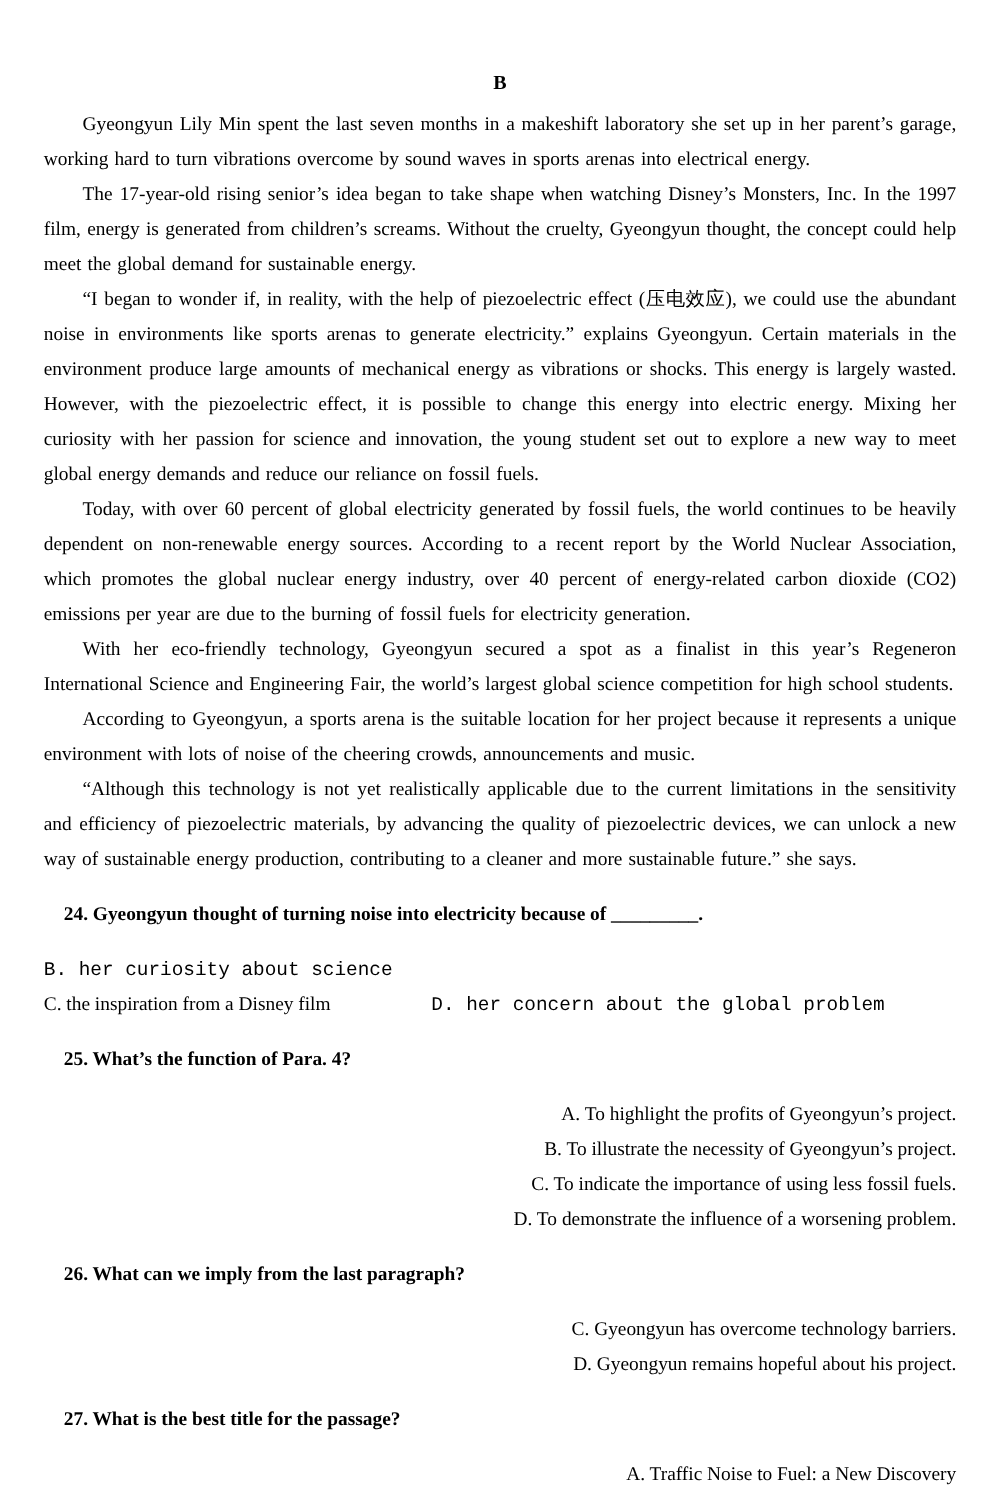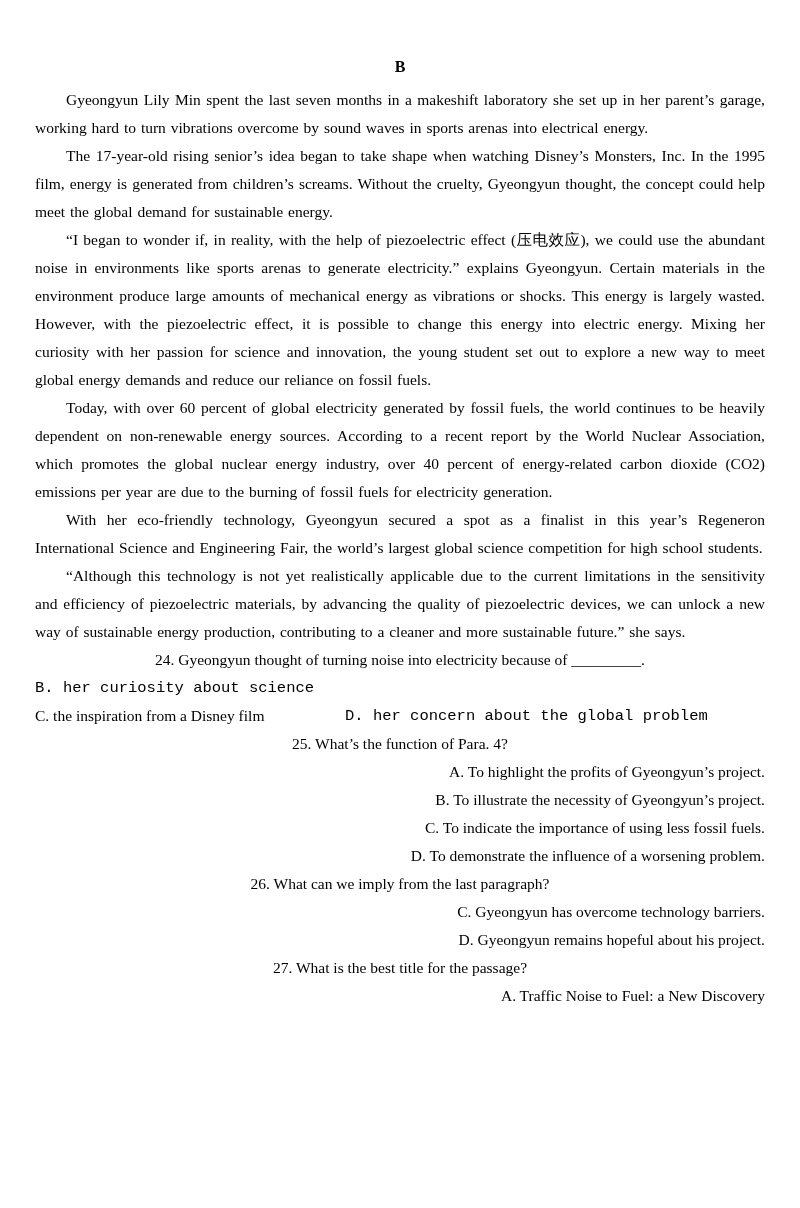--- a/index.html
+++ b/index.html
@@ -27,23 +27,24 @@
     margin-bottom: 8px;
   }
   .para {
     margin: 0;
     text-align: justify;
     text-indent: 2em;
     line-height: 28px;
     word-spacing: 1px;
   }
   .q-stem {
-    margin: 0;
+    margin: 16px;
     line-height: 28px;
-    text-align: center;
+    text-align: left;
+    font-weight: bold;
   }
   .opt-line {
     margin: 0;
     line-height: 28px;
     text-align: right;
   }
   .opt-row {
     display: flex;
     line-height: 28px;
   }
@@ -56,24 +57,25 @@
   }
 </style>
 </head>
 <body>
 
 <div class="page">
 
   <div class="section-label">B</div>
 
   <p class="para">Gyeongyun Lily Min spent the last seven months in a makeshift laboratory she set up in her parent’s garage, working hard to turn vibrations overcome by sound waves in sports arenas into electrical energy.</p>
-  <p class="para">The 17-year-old rising senior’s idea began to take shape when watching Disney’s Monsters, Inc. In the 1995 film, energy is generated from children’s screams. Without the cruelty, Gyeongyun thought, the concept could help meet the global demand for sustainable energy.</p>
+  <p class="para">The 17-year-old rising senior’s idea began to take shape when watching Disney’s Monsters, Inc. In the 1997 film, energy is generated from children’s screams. Without the cruelty, Gyeongyun thought, the concept could help meet the global demand for sustainable energy.</p>
   <p class="para">“I began to wonder if, in reality, with the help of piezoelectric effect (压电效应), we could use the abundant noise in environments like sports arenas to generate electricity.” explains Gyeongyun. Certain materials in the environment produce large amounts of mechanical energy as vibrations or shocks. This energy is largely wasted. However, with the piezoelectric effect, it is possible to change this energy into electric energy. Mixing her curiosity with her passion for science and innovation, the young student set out to explore a new way to meet global energy demands and reduce our reliance on fossil fuels.</p>
   <p class="para">Today, with over 60 percent of global electricity generated by fossil fuels, the world continues to be heavily dependent on non-renewable energy sources. According to a recent report by the World Nuclear Association, which promotes the global nuclear energy industry, over 40 percent of energy-related carbon dioxide (CO2) emissions per year are due to the burning of fossil fuels for electricity generation.</p>
   <p class="para">With her eco-friendly technology, Gyeongyun secured a spot as a finalist in this year’s Regeneron International Science and Engineering Fair, the world’s largest global science competition for high school students.</p>
+  <p class="para">According to Gyeongyun, a sports arena is the suitable location for her project because it represents a unique environment with lots of noise of the cheering crowds, announcements and music.</p>
   <p class="para">“Although this technology is not yet realistically applicable due to the current limitations in the sensitivity and efficiency of piezoelectric materials, by advancing the quality of piezoelectric devices, we can unlock a new way of sustainable energy production, contributing to a cleaner and more sustainable future.” she says.</p>
 
   <div>
     <p class="q-stem">24. Gyeongyun thought of turning noise into electricity because of _________.</p>
     <div class="opt-row">
       <span class="opt-right">B. her curiosity about science</span>
     </div>
     <div class="opt-row">
       <span class="opt-left">C. the inspiration from a Disney film</span>
       <span class="opt-right">D. her concern about the global problem</span>

